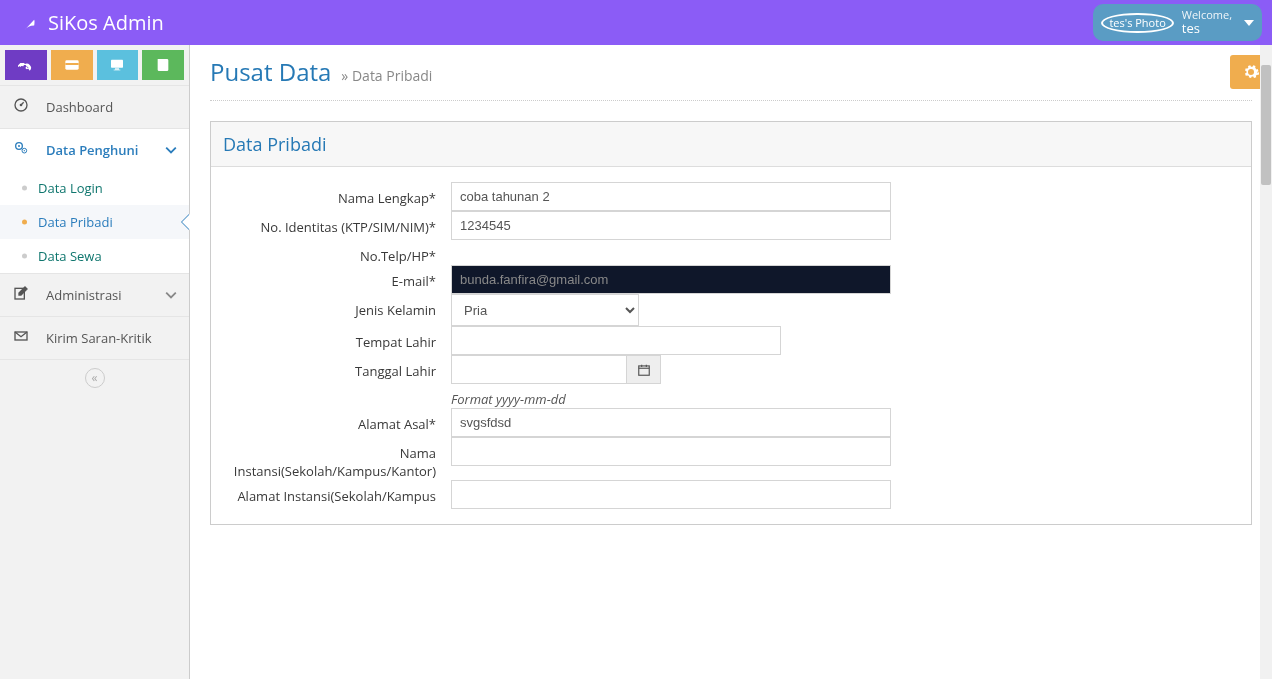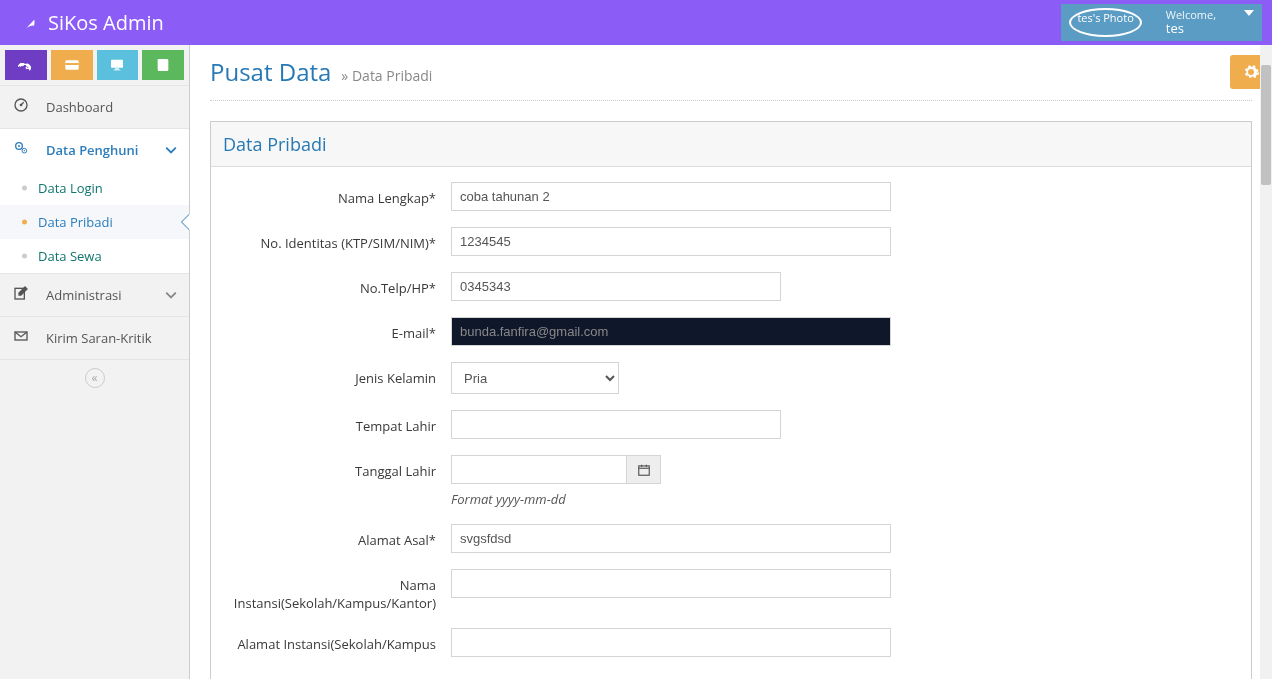--- a/index.html
+++ b/index.html
@@ -3,21 +3,21 @@
 <meta charset="utf-8">
 <style>
 * { box-sizing: border-box; margin: 0; padding: 0; }
 body { font-family: "Open Sans", "Helvetica Neue", Arial, sans-serif; font-size: 13px; color: #555; background: #fff; }
 
 
 .navbar { height: 45px; background: #8b5cf6; display: flex; align-items: center; justify-content: space-between; padding: 0 10px 0 20px; }
 .navbar-brand { display: flex; align-items: center; gap: 8px; color: #fff; font-size: 20px; font-weight: 400; }
 .navbar-brand .leaf-icon { width: 20px; height: 20px; }
 .navbar-right { display: flex; align-items: center; gap: 10px; }
-.user-box { display: flex; gap: 24px; background: #5a9cc4; padding: 4px 8px; border-radius: 0; color: #fff; font-size: 13px; cursor: pointer; }
+.user-box { display: flex; align-items: center; gap: 8px; background: #5a9cc4; padding: 4px 8px; border-radius: 10px; color: #fff; font-size: 13px; cursor: pointer; }
 .user-photo { border: 2px solid #fff; border-radius: 50%; padding: 0 6px; font-size: 11px; line-height: 16px; white-space: nowrap; }
 .user-text { line-height: 1.2; }
 .user-text small { display: block; font-size: 11px; opacity: .9; }
 .caret-down { margin-left: 4px; }
 
 
 .main { display: flex; }
 .sidebar { width: 190px; background: #f2f2f2; border-right: 1px solid #ccc; min-height: calc(100vh - 45px); position: relative; }
 
 
@@ -52,28 +52,28 @@
 .page-title { font-size: 24px; color: #2679b5; font-weight: 400; }
 .breadcrumb { color: #888; font-size: 14px; }
 .breadcrumb::before { content: "» "; }
 
 .settings-btn { position: absolute; right: 0; top: 10px; width: 42px; height: 34px; background: #f0ad4e; color: #fff; display: flex; align-items: center; justify-content: center; font-size: 18px; cursor: pointer; border-radius: 3px 0 0 3px;}
 
 .widget { margin-top: 20px; border: 1px solid #ccc; }
 .widget-header { background: #f7f7f7; border-bottom: 1px solid #ddd; padding: 10px 12px; font-size: 18px; color: #2679b5; font-weight: 400; }
 .widget-body { padding: 15px 20px; }
 
-.form-row { display: flex; align-items: flex-start; margin-bottom: 16px; }
+.form-row { display: flex; align-items: flex-start; margin-bottom: 0; }
 .form-label { width: 220px; text-align: right; padding-right: 15px; padding-top: 7px; color: #393939; font-size: 13px; }
 .form-control-wrap { flex: 0 0 auto; }
 .form-control { border: 1px solid #d5d5d5; padding: 6px 8px; font-size: 13px; color: #555; background: #fff; }
 .form-control:disabled, .form-control.readonly { background: #0f172a; color: #888; }
 .w-lg { width: 440px; }
 .w-md { width: 330px; }
-.w-sm { width: 168px; }
+.w-sm { width: 188px; }
 select.form-control { height: 32px; }
 .input-group { display: flex; }
 .input-group .form-control { flex: 1; }
 .input-group-addon { border: 1px solid #d5d5d5; border-left: none; background: #eee; width: 34px; display: flex; align-items: center; justify-content: center; cursor: pointer; }
 .help-text { font-style: italic; color: #555; margin-top: 6px; font-size: 13px; }
 
 .scrollbar-track { position: fixed; right: 0; top: 45px; bottom: 0; width: 12px; background: #f1f1f1; }
 .scrollbar-thumb { position: absolute; left: 1px; right: 1px; top: 20px; height: 120px; background: #c1c1c1; border-radius: 2px; }
 </style>
 </head>
@@ -226,21 +226,20 @@
           <input class="form-control w-lg" value="coba tahunan 2" style="">
         </div>
 
         <div class="form-row">
           <label class="form-label">No. Identitas (KTP/SIM/NIM)*</label>
           <input class="form-control w-lg" value="1234545" style="">
         </div>
 
         <div class="form-row">
           <label class="form-label">No.Telp/HP*</label>
-          <input class="form-control w-md" value="0345343" style="">
         </div>
 
         <div class="form-row">
           <label class="form-label">E-mail*</label>
           <input class="form-control w-lg readonly" readonly="" value="bunda.fanfira@gmail.com" style="">
         </div>
 
         <div class="form-row">
           <label class="form-label">Jenis Kelamin</label>
           <select class="form-control w-sm">

